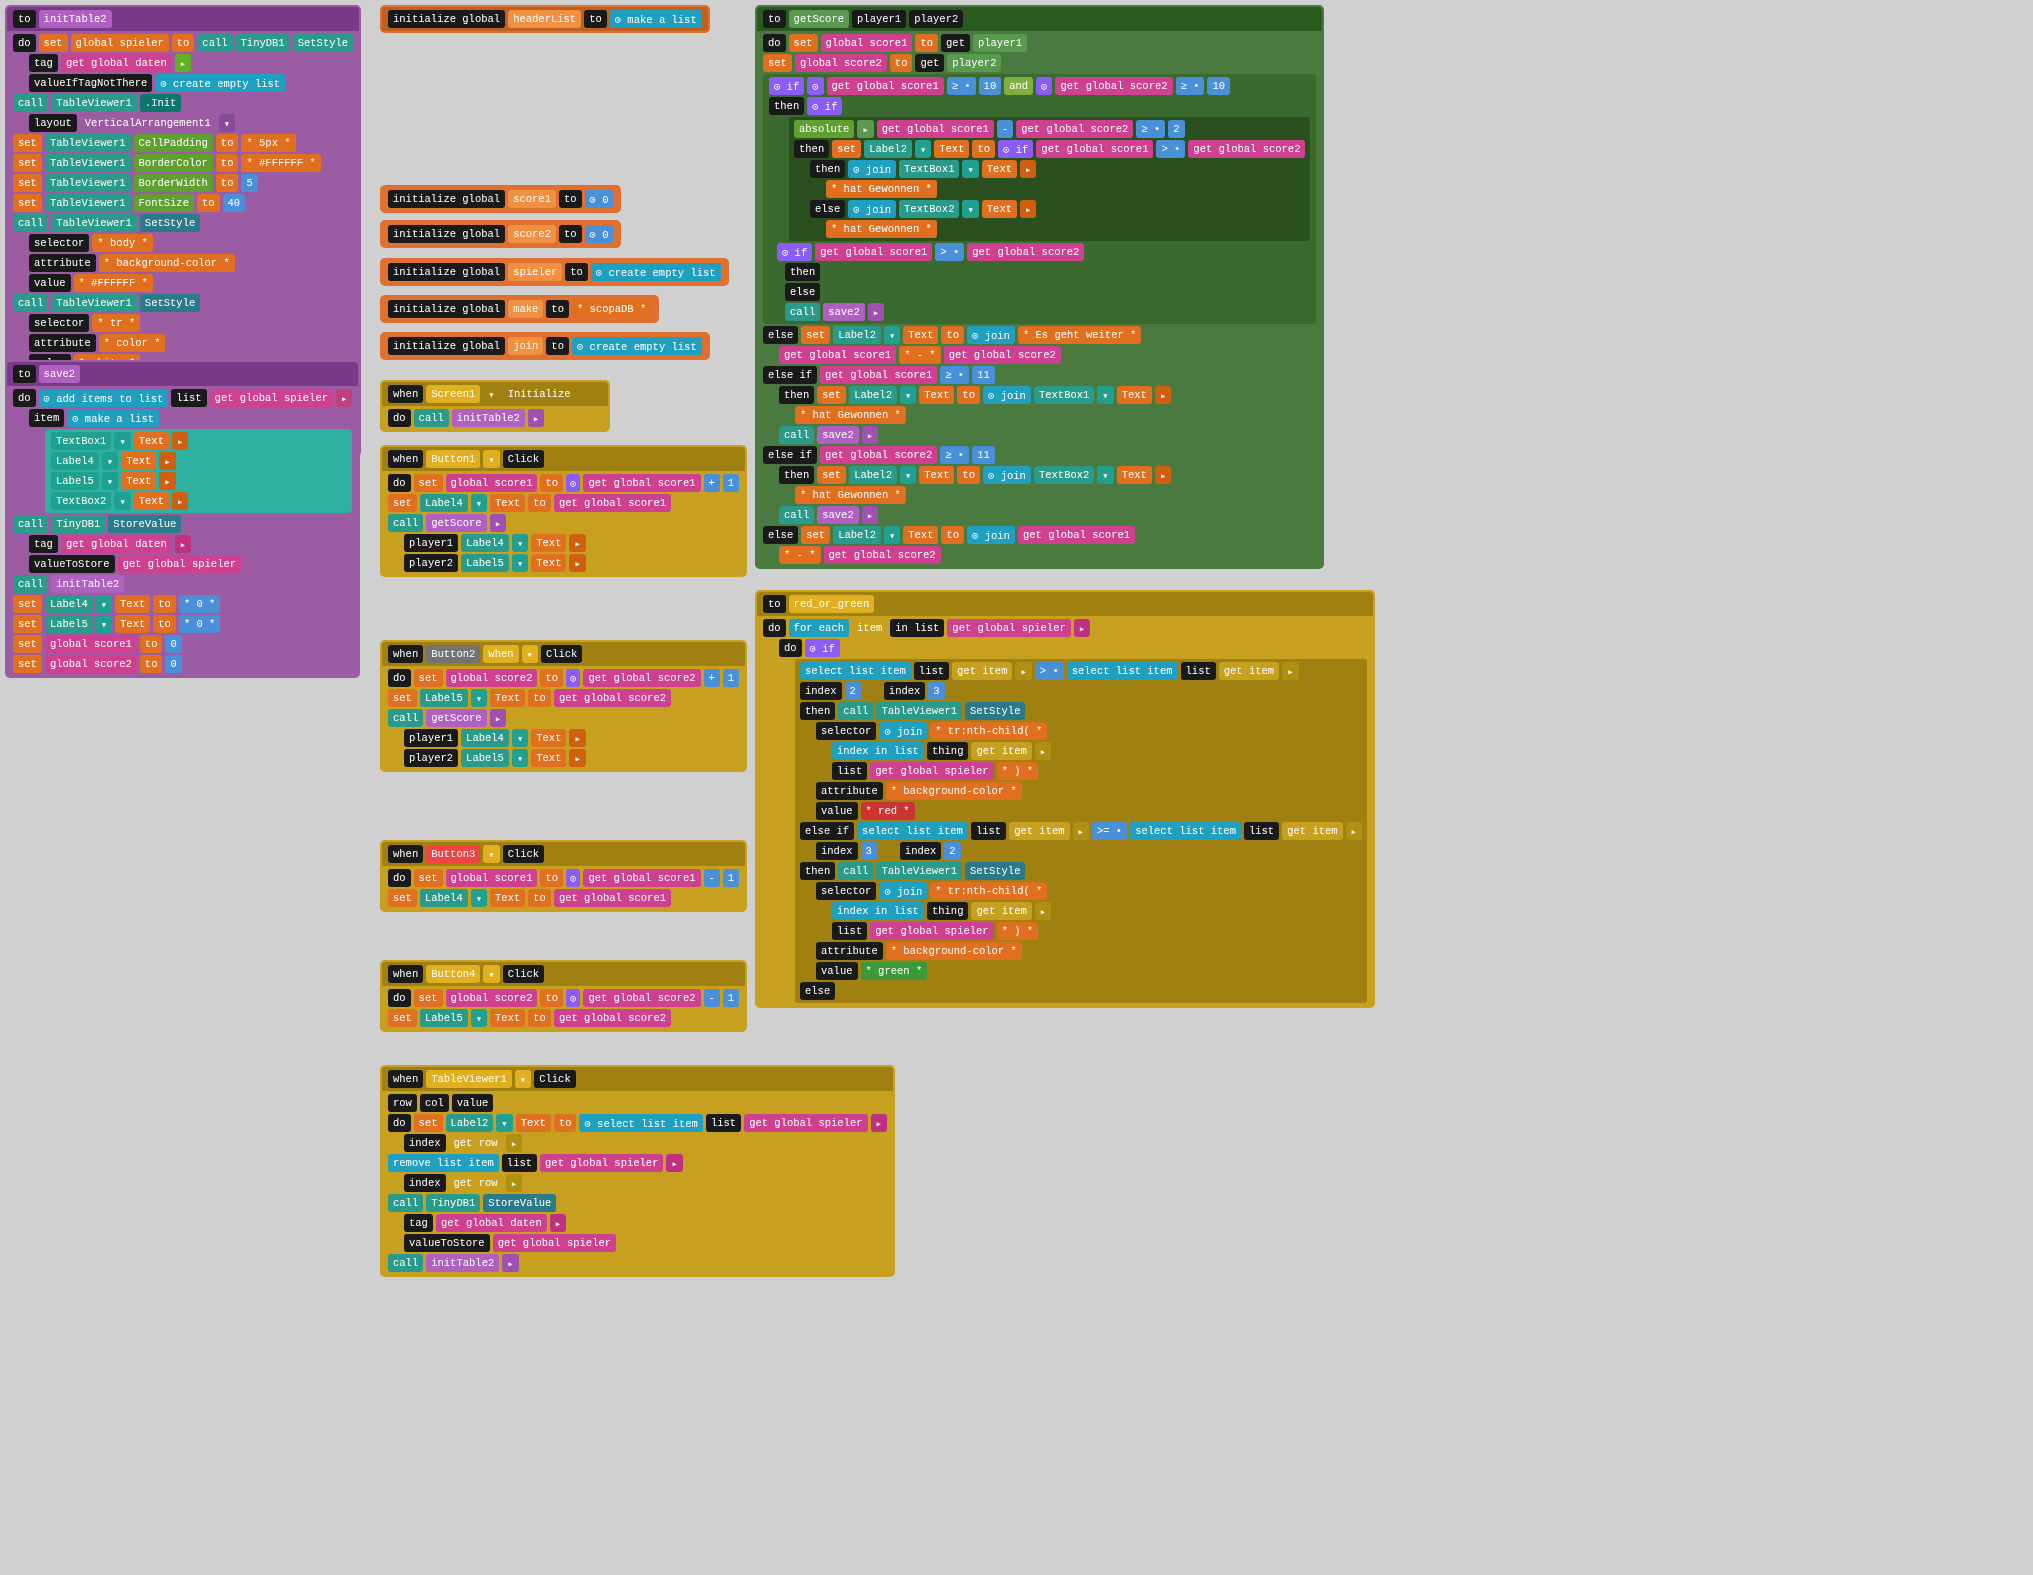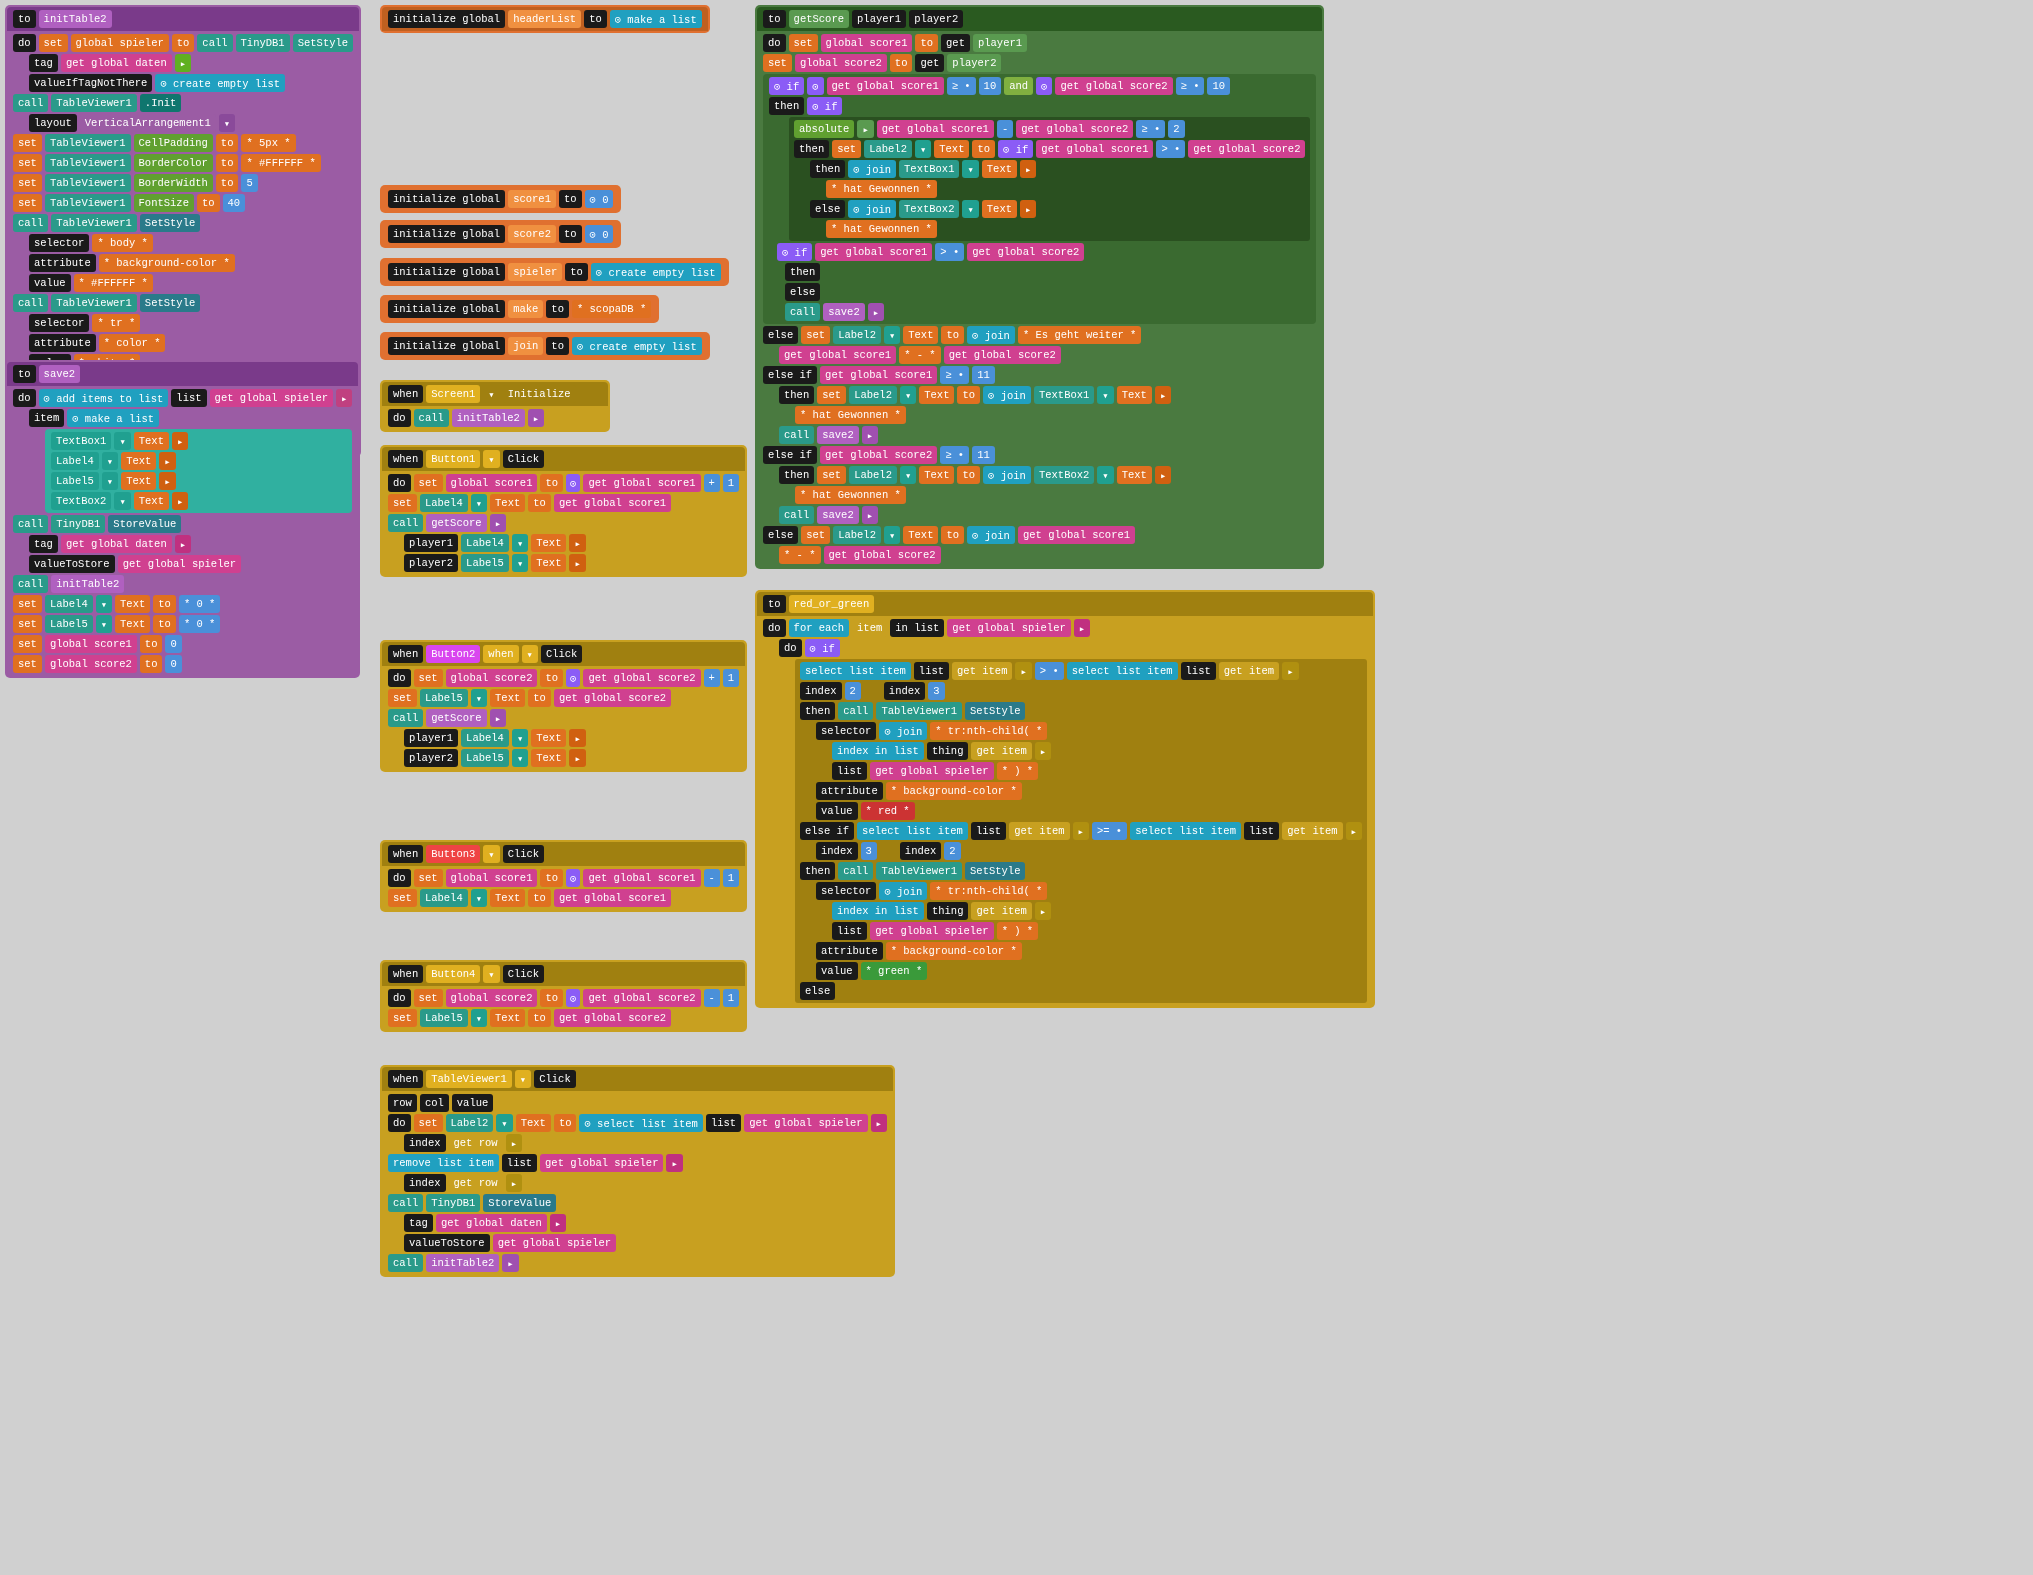--- a/index.html
+++ b/index.html
@@ -380,21 +380,21 @@
         <span class="lbl" style="background:#20a090;color:#fff;">▾</span>
         <span class="lbl c-orange">Text</span>
         <span class="lbl" style="background:#d06010;color:#fff;">▸</span>
       </div>
     </div>
   </div>
 
   <div style="position:absolute; left:380px; top:640px; background:#c8a020; border-radius:5px; padding:2px; min-width:320px;">
     <div class="block-row" style="background:#a08010; border-radius:4px 4px 0 0; padding:3px 6px;">
       <span class="lbl c-dark2">when</span>
-      <span class="lbl" style="background:#d946ef;color:#fff;">Button2</span>
+      <span class="lbl" style="background:#737373;color:#fff;">Button2</span>
       <span class="lbl" style="background:#e0b020;color:#fff;">when</span>
       <span class="lbl" style="background:#e0b020;color:#fff;">▾</span>
       <span class="lbl c-dark2">Click</span>
     </div>
     <div style="background:#c8a020; border-radius:0 0 4px 4px; padding:3px 6px; display:flex; flex-direction:column; gap:2px;">
       <div class="block-row">
         <span class="lbl c-dark2">do</span>
         <span class="lbl c-orange">set</span>
         <span class="lbl" style="background:#d04090;color:#fff;">global score2</span>
         <span class="lbl c-orange">to</span>

